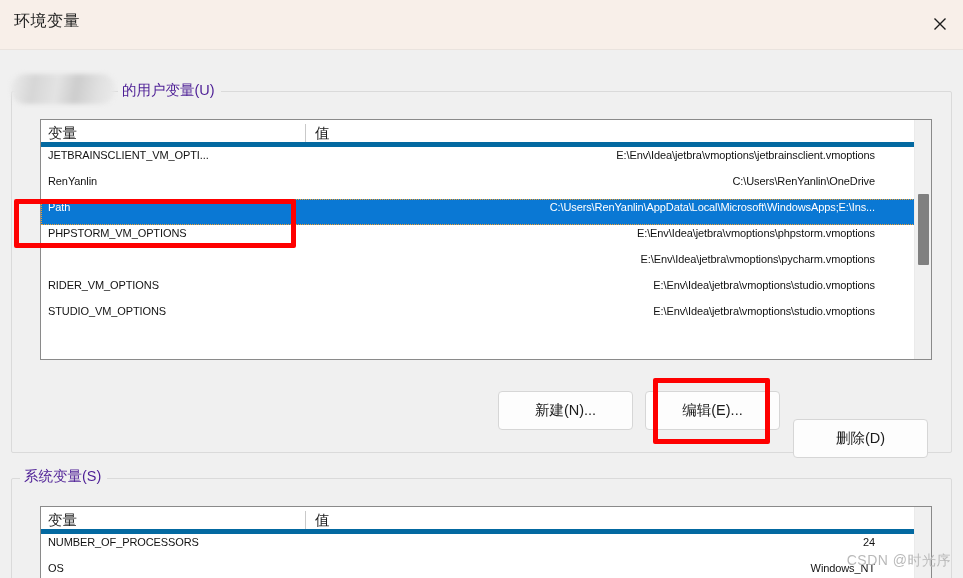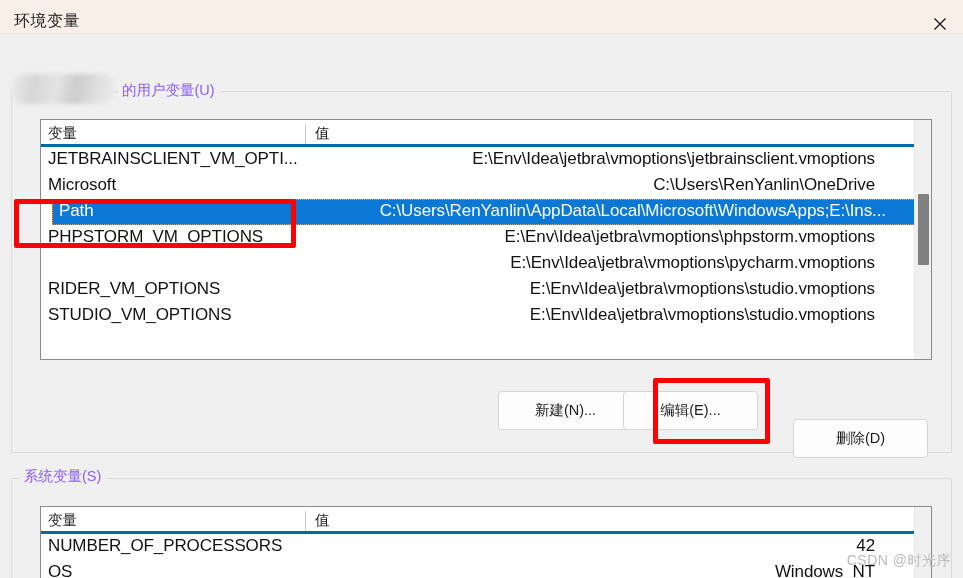--- a/index.html
+++ b/index.html
@@ -14,21 +14,21 @@
   #dialog {
     position: relative;
     width: 963px; height: 578px;
     background: #f0f0f0;
     overflow: hidden;
   }
 
   
   #titlebar {
     position: absolute; left: 0; top: 0;
-    width: 963px; height: 34px;
+    width: 963px; height: 50px;
     background: #f8efe9;
     border-bottom: 1px solid #eae3de;
   }
   #title-text {
     position: absolute; left: 14px; top: 11px;
     font-size: 16px; color: #1b1b1b;
     letter-spacing: 0.5px;
     white-space: nowrap;
   }
   #close-btn {
@@ -43,21 +43,21 @@
   .groupbox {
     position: absolute;
     border: 1px solid #dadada;
     border-radius: 2px;
     background: transparent;
   }
   .group-legend {
     position: absolute;
     background: #f0f0f0;
     font-size: 14.5px;
-    color: #8b5cf6;
+    color: #4c1d95;
     padding: 0 6px 0 4px;
     white-space: nowrap;
   }
 
   
   #redaction {
     position: absolute;
     left: 11px; top: 74px;
     width: 104px; height: 30px;
     border-radius: 14px;
@@ -76,53 +76,53 @@
   .listpane {
     position: absolute;
     background: #ffffff;
     border: 1px solid #8a8a8a;
     overflow: hidden;
   }
   .list-head {
     position: relative;
     height: 27px;
     background: #ffffff;
-    border-bottom: 3px solid #0369a1;
+    border-bottom: 5px solid #0369a1;
   }
   .col-sep {
     position: absolute;
     top: 4px; bottom: 0;
     width: 1px;
     background: #c9c9c9;
   }
   .head-label {
     position: absolute;
     top: 4px;
     font-size: 14.5px;
     color: #1b1b1b;
     white-space: nowrap;
   }
   .rows { position: relative; }
   .row {
     position: relative;
     height: 26px;
     white-space: nowrap;
   }
-  .row.selected { background: #0a78d4; margin-left: 11px; }
+  .row.selected { background: #0a78d4; }
   .row.selected .cell { color: #ffffff; }
   .row.selected::after {
     content: "";
     position: absolute; left: 0; top: 0; right: 0; bottom: 0;
     border: 1px dotted #f0a030;
     pointer-events: none;
   }
   .cell {
     position: absolute;
     top: 2px;
-    font-size: 17px;
+    font-size: 11px;
     color: #121212;
     white-space: nowrap;
     overflow: hidden;
     letter-spacing: -0.1px;
   }
   .cell.k { left: 7px; width: 258px; }
   .cell.v { left: 274px; width: 560px; text-align: right; }
 
   
   .vscroll {
@@ -204,21 +204,21 @@
       <div class="col-sep" style="left:264px;"></div>
       <div class="head-label" style="left:274px;">值</div>
     </div>
 
     <div class="rows" id="user-rows">
         <div class="row">
           <div class="cell k">JETBRAINSCLIENT_VM_OPTI...</div>
           <div class="cell v">E:\Env\Idea\jetbra\vmoptions\jetbrainsclient.vmoptions</div>
         </div>
         <div class="row">
-          <div class="cell k">Microsoft</div>
+          <div class="cell k">RenYanlin</div>
           <div class="cell v">C:\Users\RenYanlin\OneDrive</div>
         </div>
         <div class="row selected">
           <div class="cell k">Path</div>
           <div class="cell v">C:\Users\RenYanlin\AppData\Local\Microsoft\WindowsApps;E:\Ins...</div>
         </div>
         <div class="row">
           <div class="cell k">PHPSTORM_VM_OPTIONS</div>
           <div class="cell v">E:\Env\Idea\jetbra\vmoptions\phpstorm.vmoptions</div>
         </div>
@@ -236,42 +236,42 @@
       </div>
 
     <div class="vscroll" style="height:239px;">
       <div class="vthumb" style="top:74px; height:71px;"></div>
     </div>
   </div>
 
   <div class="btn" style="left:498px; top:391px; width:135px;">
     <span>新建(N)...</span>
   </div>
-  <div class="btn" style="left:623px; top:391px; width:135px;">
+  <div class="btn" style="left:645px; top:391px; width:135px;">
     <span>编辑(E)...</span>
   </div>
   <div class="btn" style="left:793px; top:391px; width:135px;margin-top:28px;">
     <span>删除(D)</span>
   </div>
 
   <div class="groupbox" style="left:11px; top:478px; width:941px; height:120px;"></div>
   <div class="group-legend" style="left:20px; top:467px;">
     <span>系统变量(S)</span>
   </div>
 
   <div class="listpane" style="left:40px; top:506px; width:892px; height:90px;">
     <div class="list-head">
       <div class="head-label" style="left:7px;">变量</div>
       <div class="col-sep" style="left:264px;"></div>
       <div class="head-label" style="left:274px;">值</div>
     </div>
     <div class="rows" id="system-rows">
         <div class="row">
           <div class="cell k">NUMBER_OF_PROCESSORS</div>
-          <div class="cell v">42</div>
+          <div class="cell v">24</div>
         </div>
         <div class="row">
           <div class="cell k">OS</div>
           <div class="cell v">Windows_NT</div>
         </div>
       </div>
     <div class="vscroll" style="height:88px;">
       <div class="vthumb" style="top:2px; height:30px; background:#f0f0f0;"></div>
     </div>
   </div>

